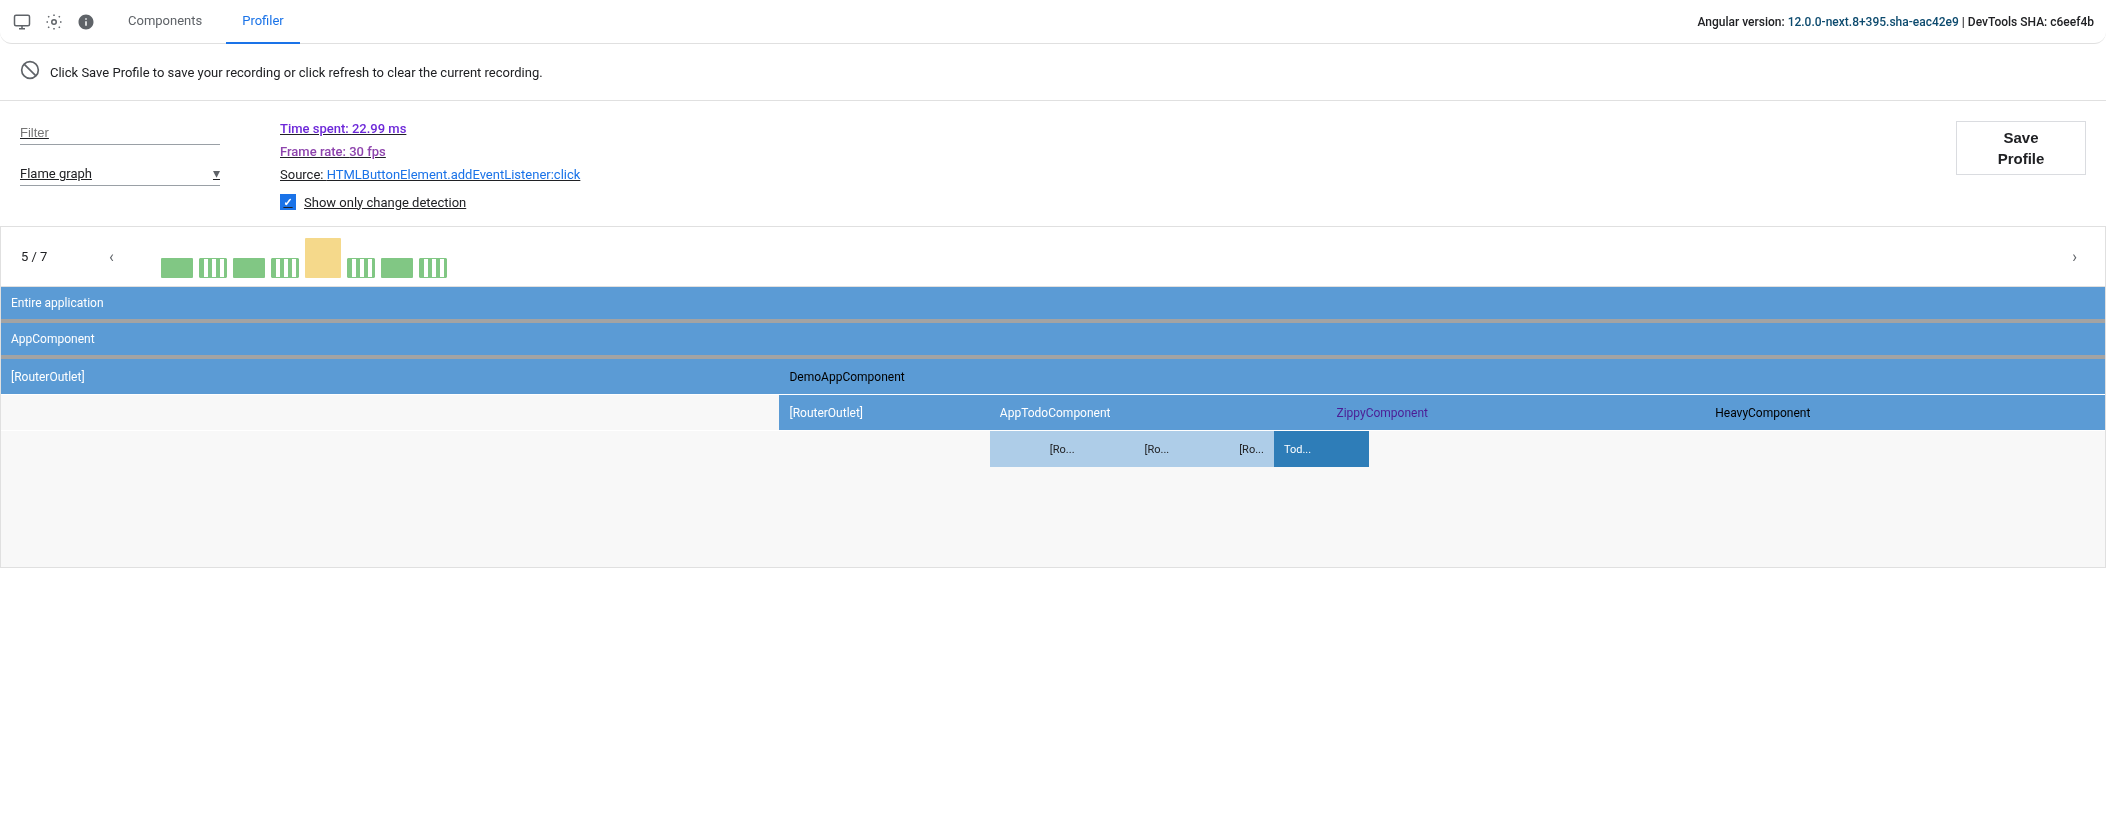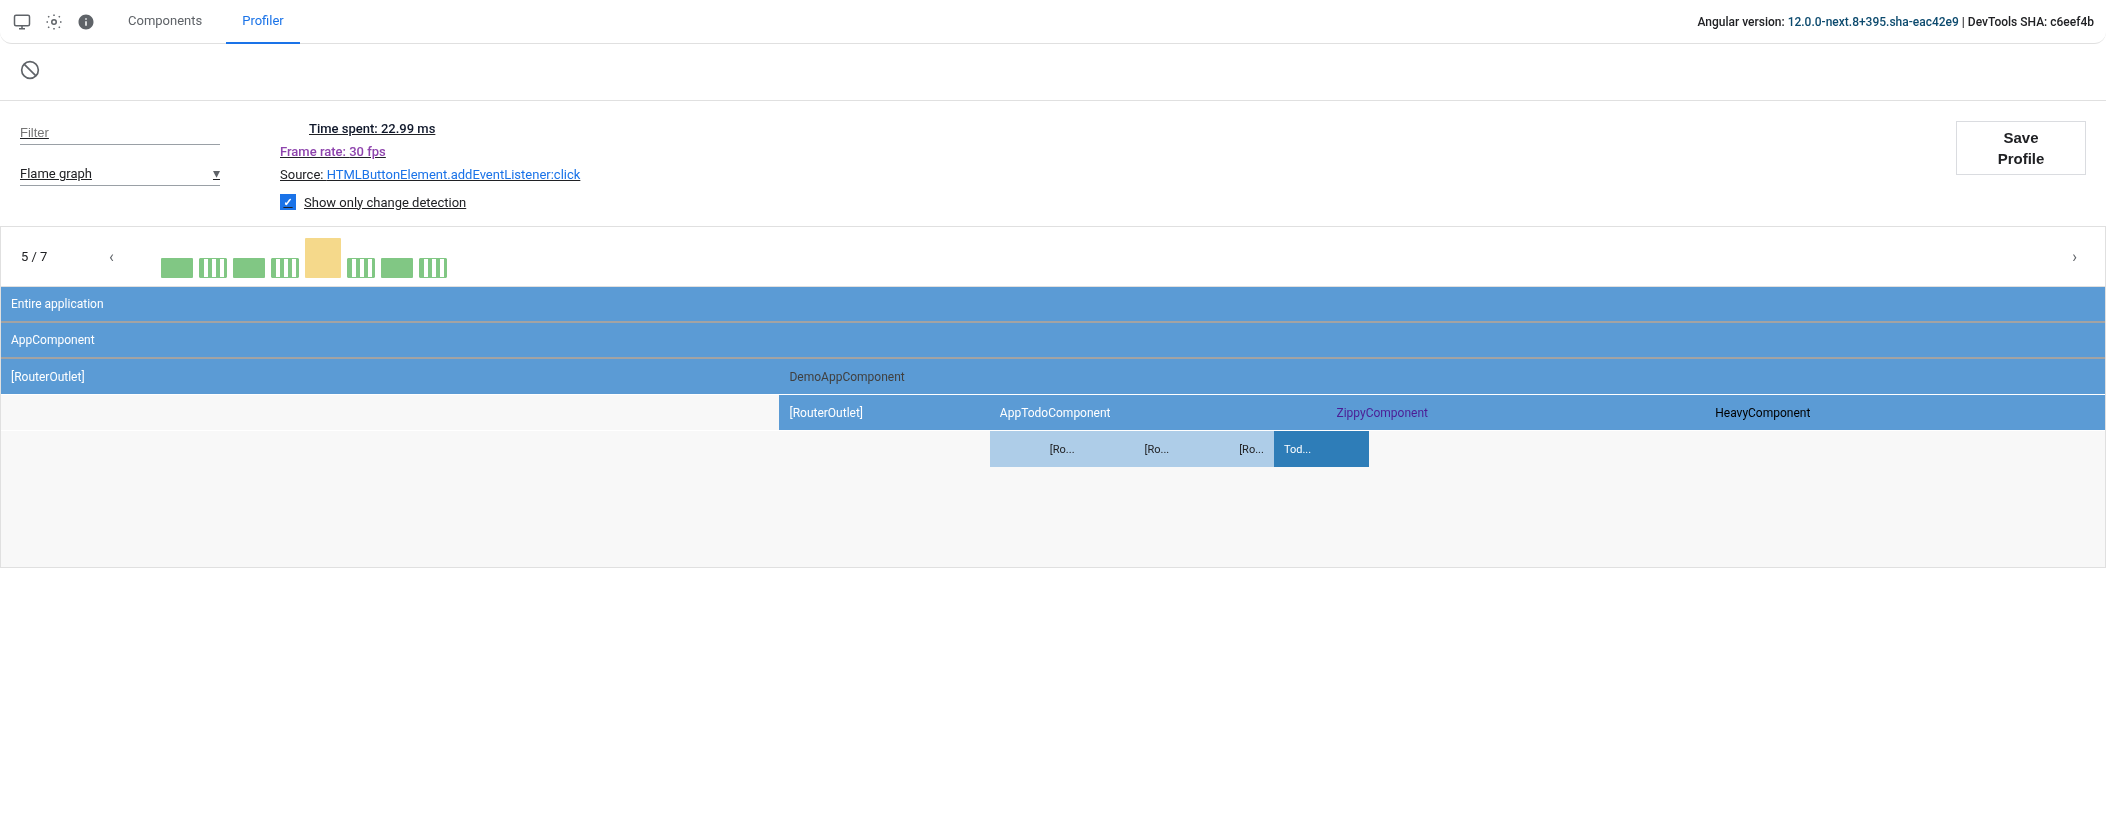--- a/index.html
+++ b/index.html
@@ -125,24 +125,23 @@
       color: #5f6368;
       font-size: 14px;
     }
 
     .center-controls {
       display: flex;
       flex-direction: column;
       gap: 8px;
     }
     .time-spent {
-      color: #0f172a;
+      color: #6d28d9;
       font-size: 13px;
       font-weight: 500;
-      margin-left: 29px;
     }
     .frame-rate {
       color: #8e44ad;
       font-size: 13px;
       font-weight: 500;
     }
     .source-row {
       font-size: 13px;
       color: #202124;
     }
@@ -260,21 +259,21 @@
       background: #f8f8f8;
       min-height: 280px;
       position: relative;
       overflow: hidden;
     }
 
     
     .flame-row {
       display: flex;
       height: 36px;
-      border-bottom: 2px solid #a3a3a3;
+      border-bottom: 4px solid #a3a3a3;
     }
     .flame-cell {
       display: flex;
       align-items: center;
       padding: 0 10px;
       font-size: 12px;
       color: #202124;
       white-space: nowrap;
       overflow: hidden;
       text-overflow: ellipsis;
@@ -284,21 +283,21 @@
       flex: 1;
       background: #5b9bd5;
       color: #fff;
     }
     .flame-cell.router-outlet {
       background: #5b9bd5;
       color: #fff;
     }
     .flame-cell.demo-app {
       background: #5b9bd5;
-      color: #404040;
+      color: #000000;
     }
     .flame-cell.app-todo {
       background: #5b9bd5;
       color: #fff;
     }
     .flame-cell.zippy {
       background: #5b9bd5;
       color: #4c1d95;
     }
     .flame-cell.heavy {
@@ -371,20 +370,21 @@
   </div>
 </div>
 
 <div class="notice-bar">
   <div class="notice-icon">
     <svg width="20" height="20" viewBox="0 0 24 24" fill="none" stroke="currentColor" stroke-width="2">
       <circle cx="12" cy="12" r="10"></circle>
       <line x1="4.93" y1="4.93" x2="19.07" y2="19.07"></line>
     </svg>
   </div>
+  <span>Click Save Profile to save your recording or click refresh to clear the current recording.</span>
 </div>
 
 <div class="main-content">
 
   <div class="controls-row">
 
     <div class="left-controls">
       <input class="filter-input" type="text" placeholder="Filter" style="">
       <div class="dropdown-container">
         <span class="dropdown-label">Flame graph</span>

